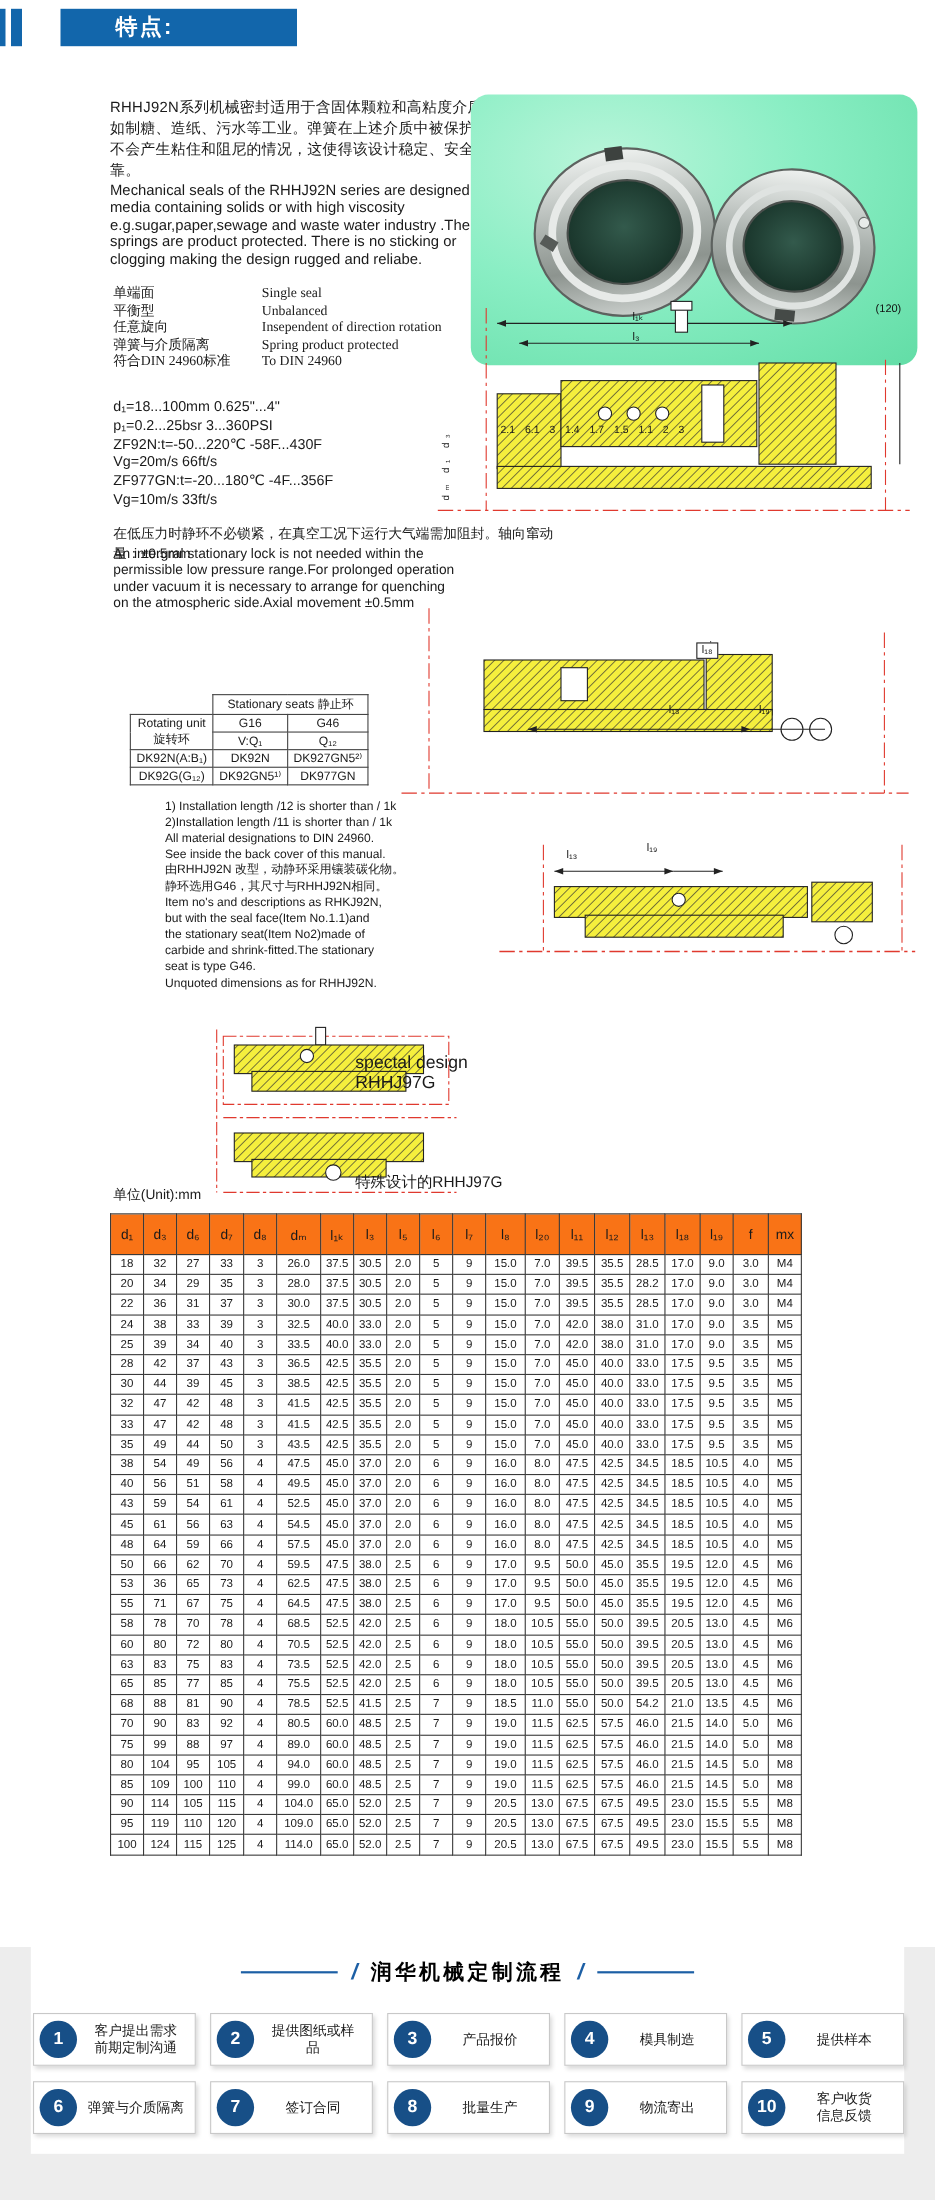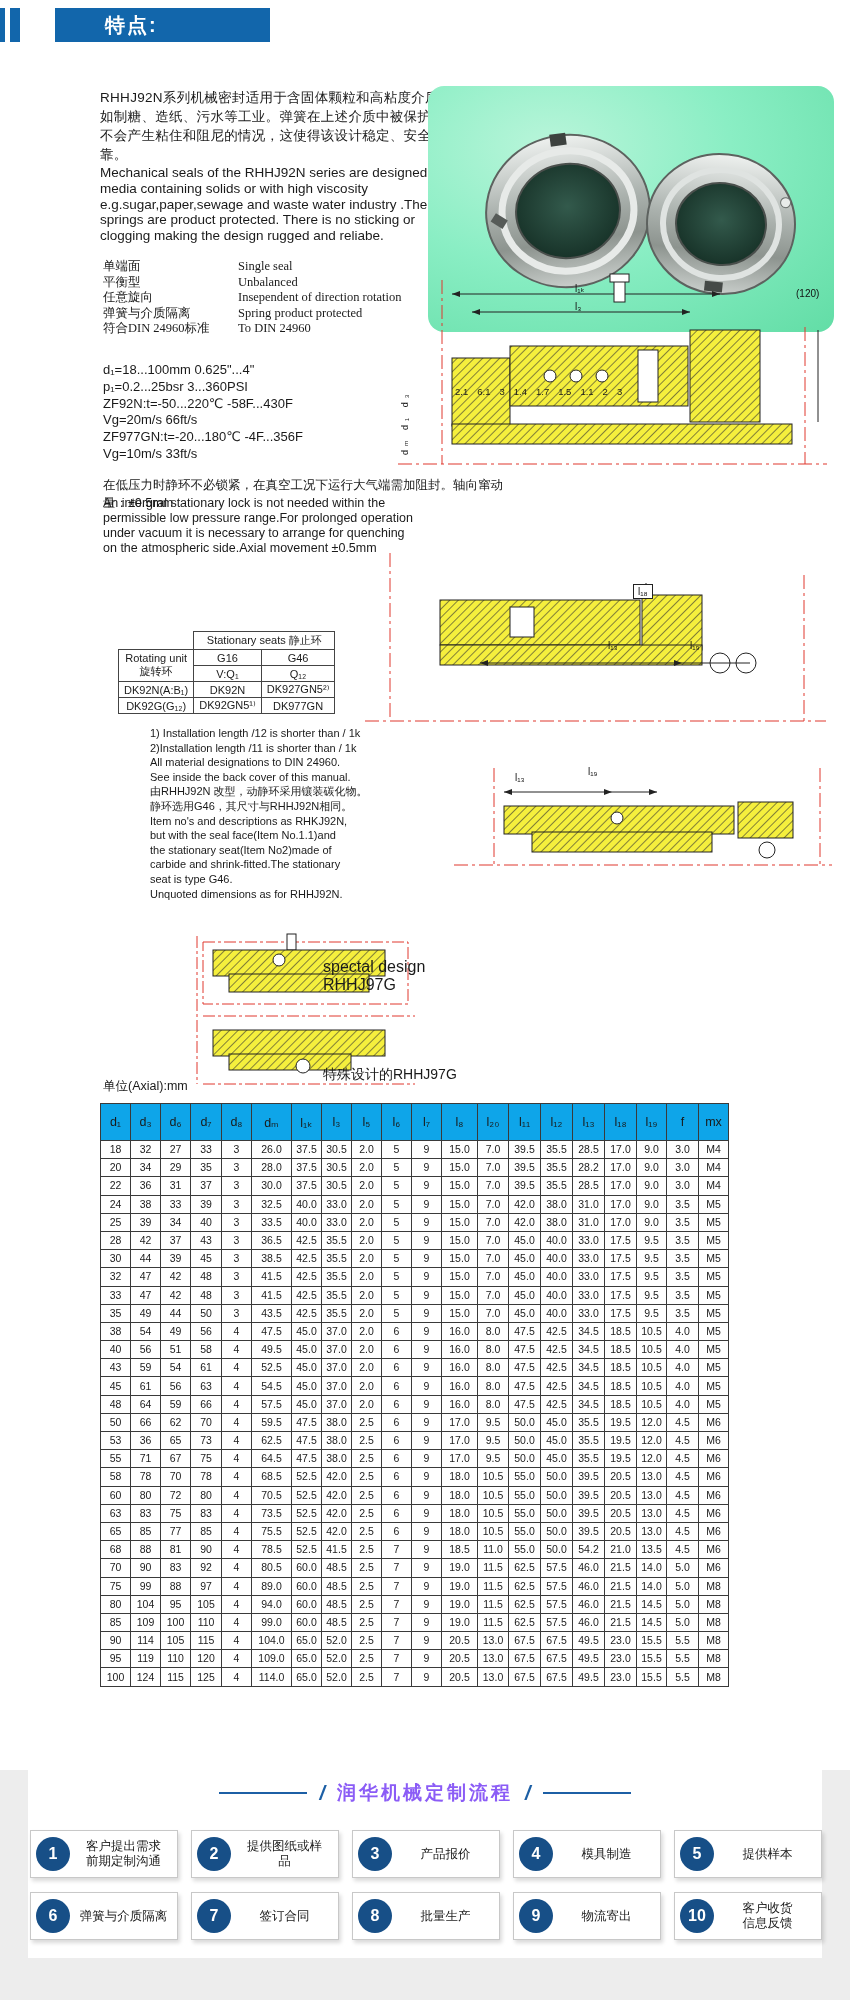--- a/index.html
+++ b/index.html
@@ -38,36 +38,36 @@
 
   
   .sp-title{left:323px;top:958px;font-size:16px;line-height:18px;}
   .sp-body{left:323px;top:998px;width:300px;font-size:12.5px;line-height:15.2px;}
   .sp-cn{left:323px;top:1066px;font-size:14px;}
   .unit-label{left:103px;top:1078px;font-size:12.5px;}
 
   
   .dim-wrap{left:100px;top:1103px;}
   .dim-table{border-collapse:collapse;table-layout:fixed;}
-  .dim-table th{background:#0ea5e9;border:1px solid #3a3a3a;font-size:12.5px;font-weight:normal;height:36px;padding:0;}
+  .dim-table th{background:#f97316;border:1px solid #3a3a3a;font-size:12.5px;font-weight:normal;height:36px;padding:0;}
   .dim-table td{border:1px solid #3a3a3a;font-size:10.5px;text-align:center;height:17.2px;padding:0;line-height:17px;white-space:nowrap;}
 
   
   .diag{position:absolute;}
   .dlabel{position:absolute;font-size:10px;color:#111;background:transparent;white-space:nowrap;}
   .dlabel.boxed{border:1px solid #222;background:#fff;padding:0 4px;font-size:10px;line-height:13px;}
   .parts-row{position:absolute;left:455px;top:386px;font-size:9.5px;letter-spacing:0;}
   .parts-row span{margin-right:9px;}
   .axis-label{transform:rotate(-90deg);transform-origin:left top;font-size:9px;letter-spacing:4px;}
 
   
   .proc-title-row{left:0;top:1780px;width:850px;display:flex;align-items:center;justify-content:center;gap:12px;}
   .pline{width:88px;height:2px;background:#1c5fa5;}
   .pslash{color:#1c5fa5;font-size:20px;font-style:italic;font-weight:bold;}
-  .ptitle{color:#8b5cf6;font-size:19px;font-weight:bold;letter-spacing:3px;}
+  .ptitle{color:#000000;font-size:19px;font-weight:bold;letter-spacing:3px;}
 
   .steps{left:30px;top:1830px;width:796px;display:flex;flex-wrap:wrap;column-gap:13px;row-gap:14px;}
   .step{width:148px;height:48px;border:1px solid #c8c8c8;background:#fff;
         box-shadow:2px 3px 4px rgba(0,0,0,.15);display:flex;align-items:center;box-sizing:border-box;}
   .step-num{width:34px;height:34px;border-radius:50%;background:#174f87;color:#fff;font-size:16px;
             font-weight:bold;display:flex;align-items:center;justify-content:center;margin-left:5px;flex:none;}
   .step-label{flex:1;text-align:center;font-size:12.5px;line-height:15px;}
 
   .gray{background:#ededed;}
 </style>
@@ -160,21 +160,21 @@
     <rect x="62" y="86" width="58" height="68" fill="url(#hatch)" stroke="#222"></rect>
     <rect x="120" y="74" width="178" height="60" fill="url(#hatch)" stroke="#222"></rect>
     <rect x="248" y="78" width="20" height="52" fill="#fff" stroke="#222"></rect>
     <circle cx="160" cy="104" r="6" fill="#fff" stroke="#222"></circle>
     <circle cx="186" cy="104" r="6" fill="#fff" stroke="#222"></circle>
     <circle cx="212" cy="104" r="6" fill="#fff" stroke="#222"></circle>
     <rect x="62" y="152" width="340" height="20" fill="url(#hatch)" stroke="#222"></rect>
   </svg>
   <div class="dlabel" style="left:575px;top:283px;">l₁ₖ</div>
   <div class="dlabel" style="left:575px;top:301px;">l₃</div>
-  <div class="dlabel" style="left:796px;top:288px;">(120)</div>
+  <div class="dlabel" style="left:796px;top:276px;">(120)</div>
   <div class="dlabel axis-label" style="left:400px;top:455px;">dₘ d₁ d₃</div>
   <div class="parts-row"><span>2.1</span><span>6.1</span><span>3</span><span>1.4</span><span>1.7</span><span>1.5</span><span>1.1</span><span>2</span><span>3</span></div>
 
   <table class="abs seat-table">
     <tbody>
         <tr>
       <td class="nb"></td>
       <td colspan="2">Stationary seats 静止环</td>
     </tr>
     <tr>
@@ -266,21 +266,21 @@
     <circle cx="120" cy="134" r="7" fill="#fff" stroke="#222"></circle>
     <line x1="20" y1="152" x2="232" y2="152" stroke="#e0392e" stroke-width="1" stroke-dasharray="12 3 3 3"></line>
   </svg>
 
   <div class="abs sp-title">
     <div>spectal design</div>
     <div>RHHJ97G</div>
   </div>
   <div class="abs sp-cn">特殊设计的RHHJ97G</div>
 
-  <div class="abs unit-label">单位(Axial):mm</div>
+  <div class="abs unit-label">单位(Unit):mm</div>
   <div class="abs dim-wrap">
     <table class="dim-table" id="dim-table">
         <colgroup>
           <col style="width: 30px;">
           <col style="width: 30px;">
           <col style="width: 30px;">
           <col style="width: 31px;">
           <col style="width: 30px;">
           <col style="width: 40px;">
           <col style="width: 30px;">

